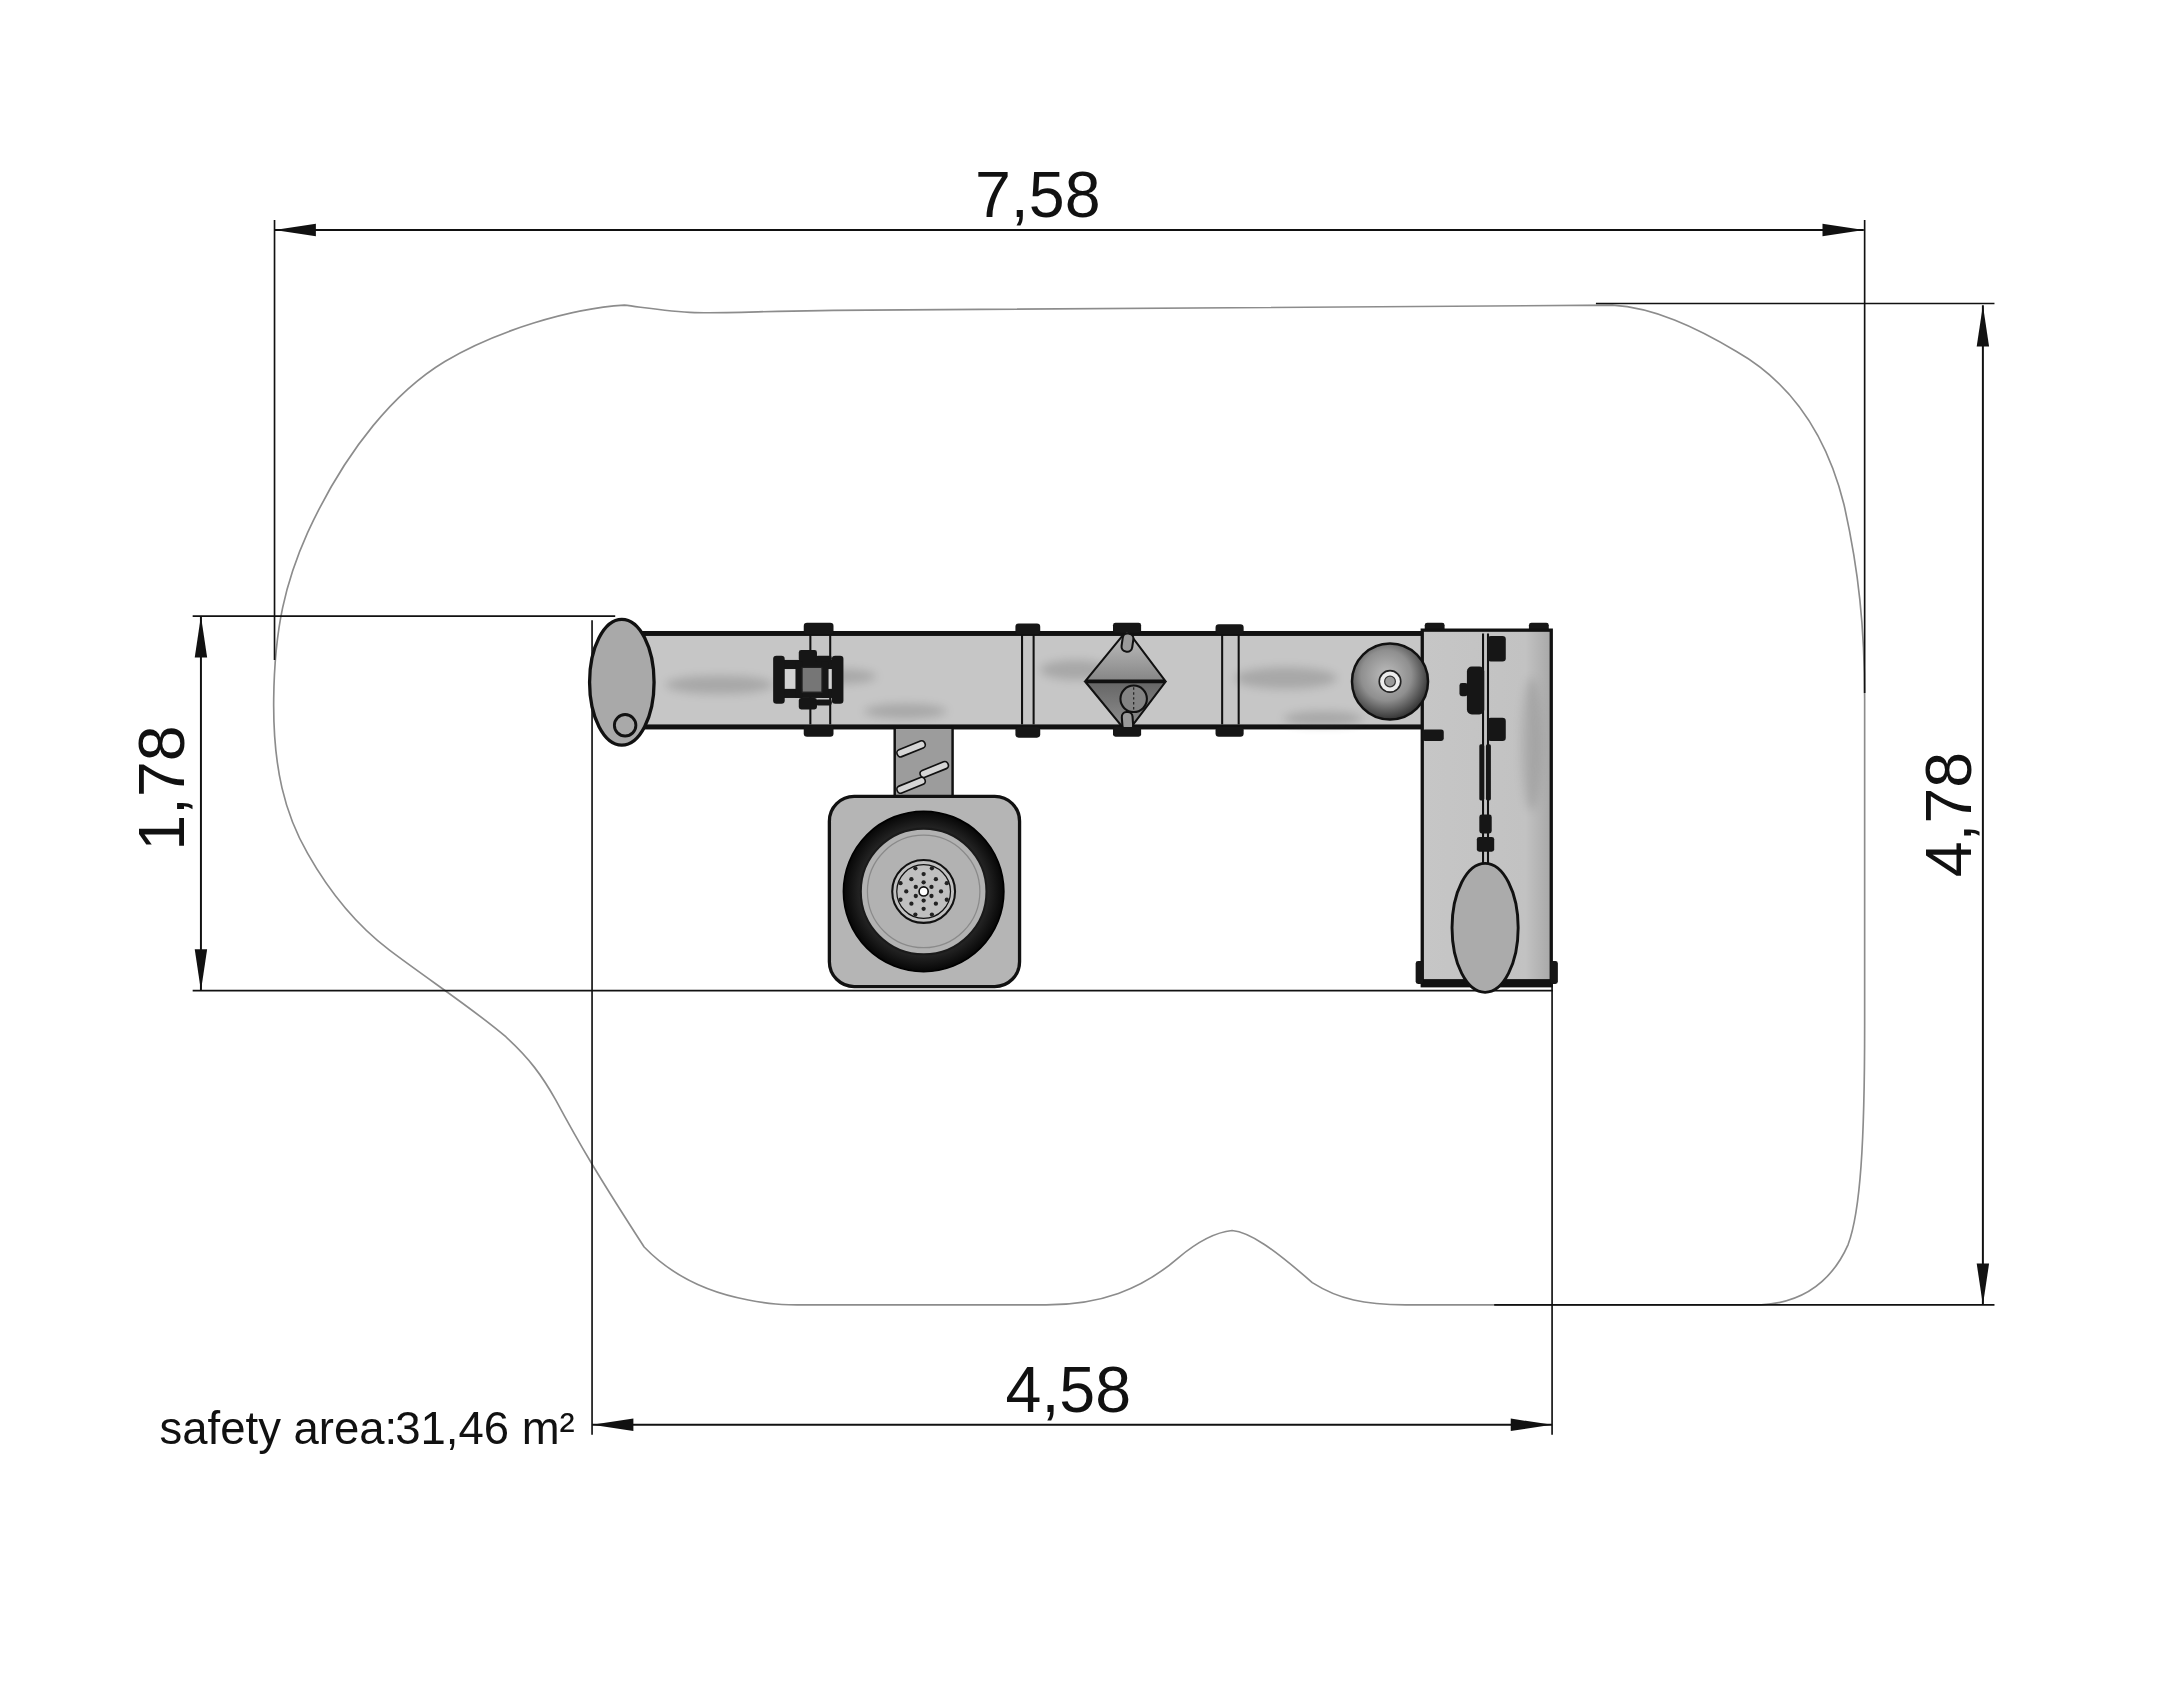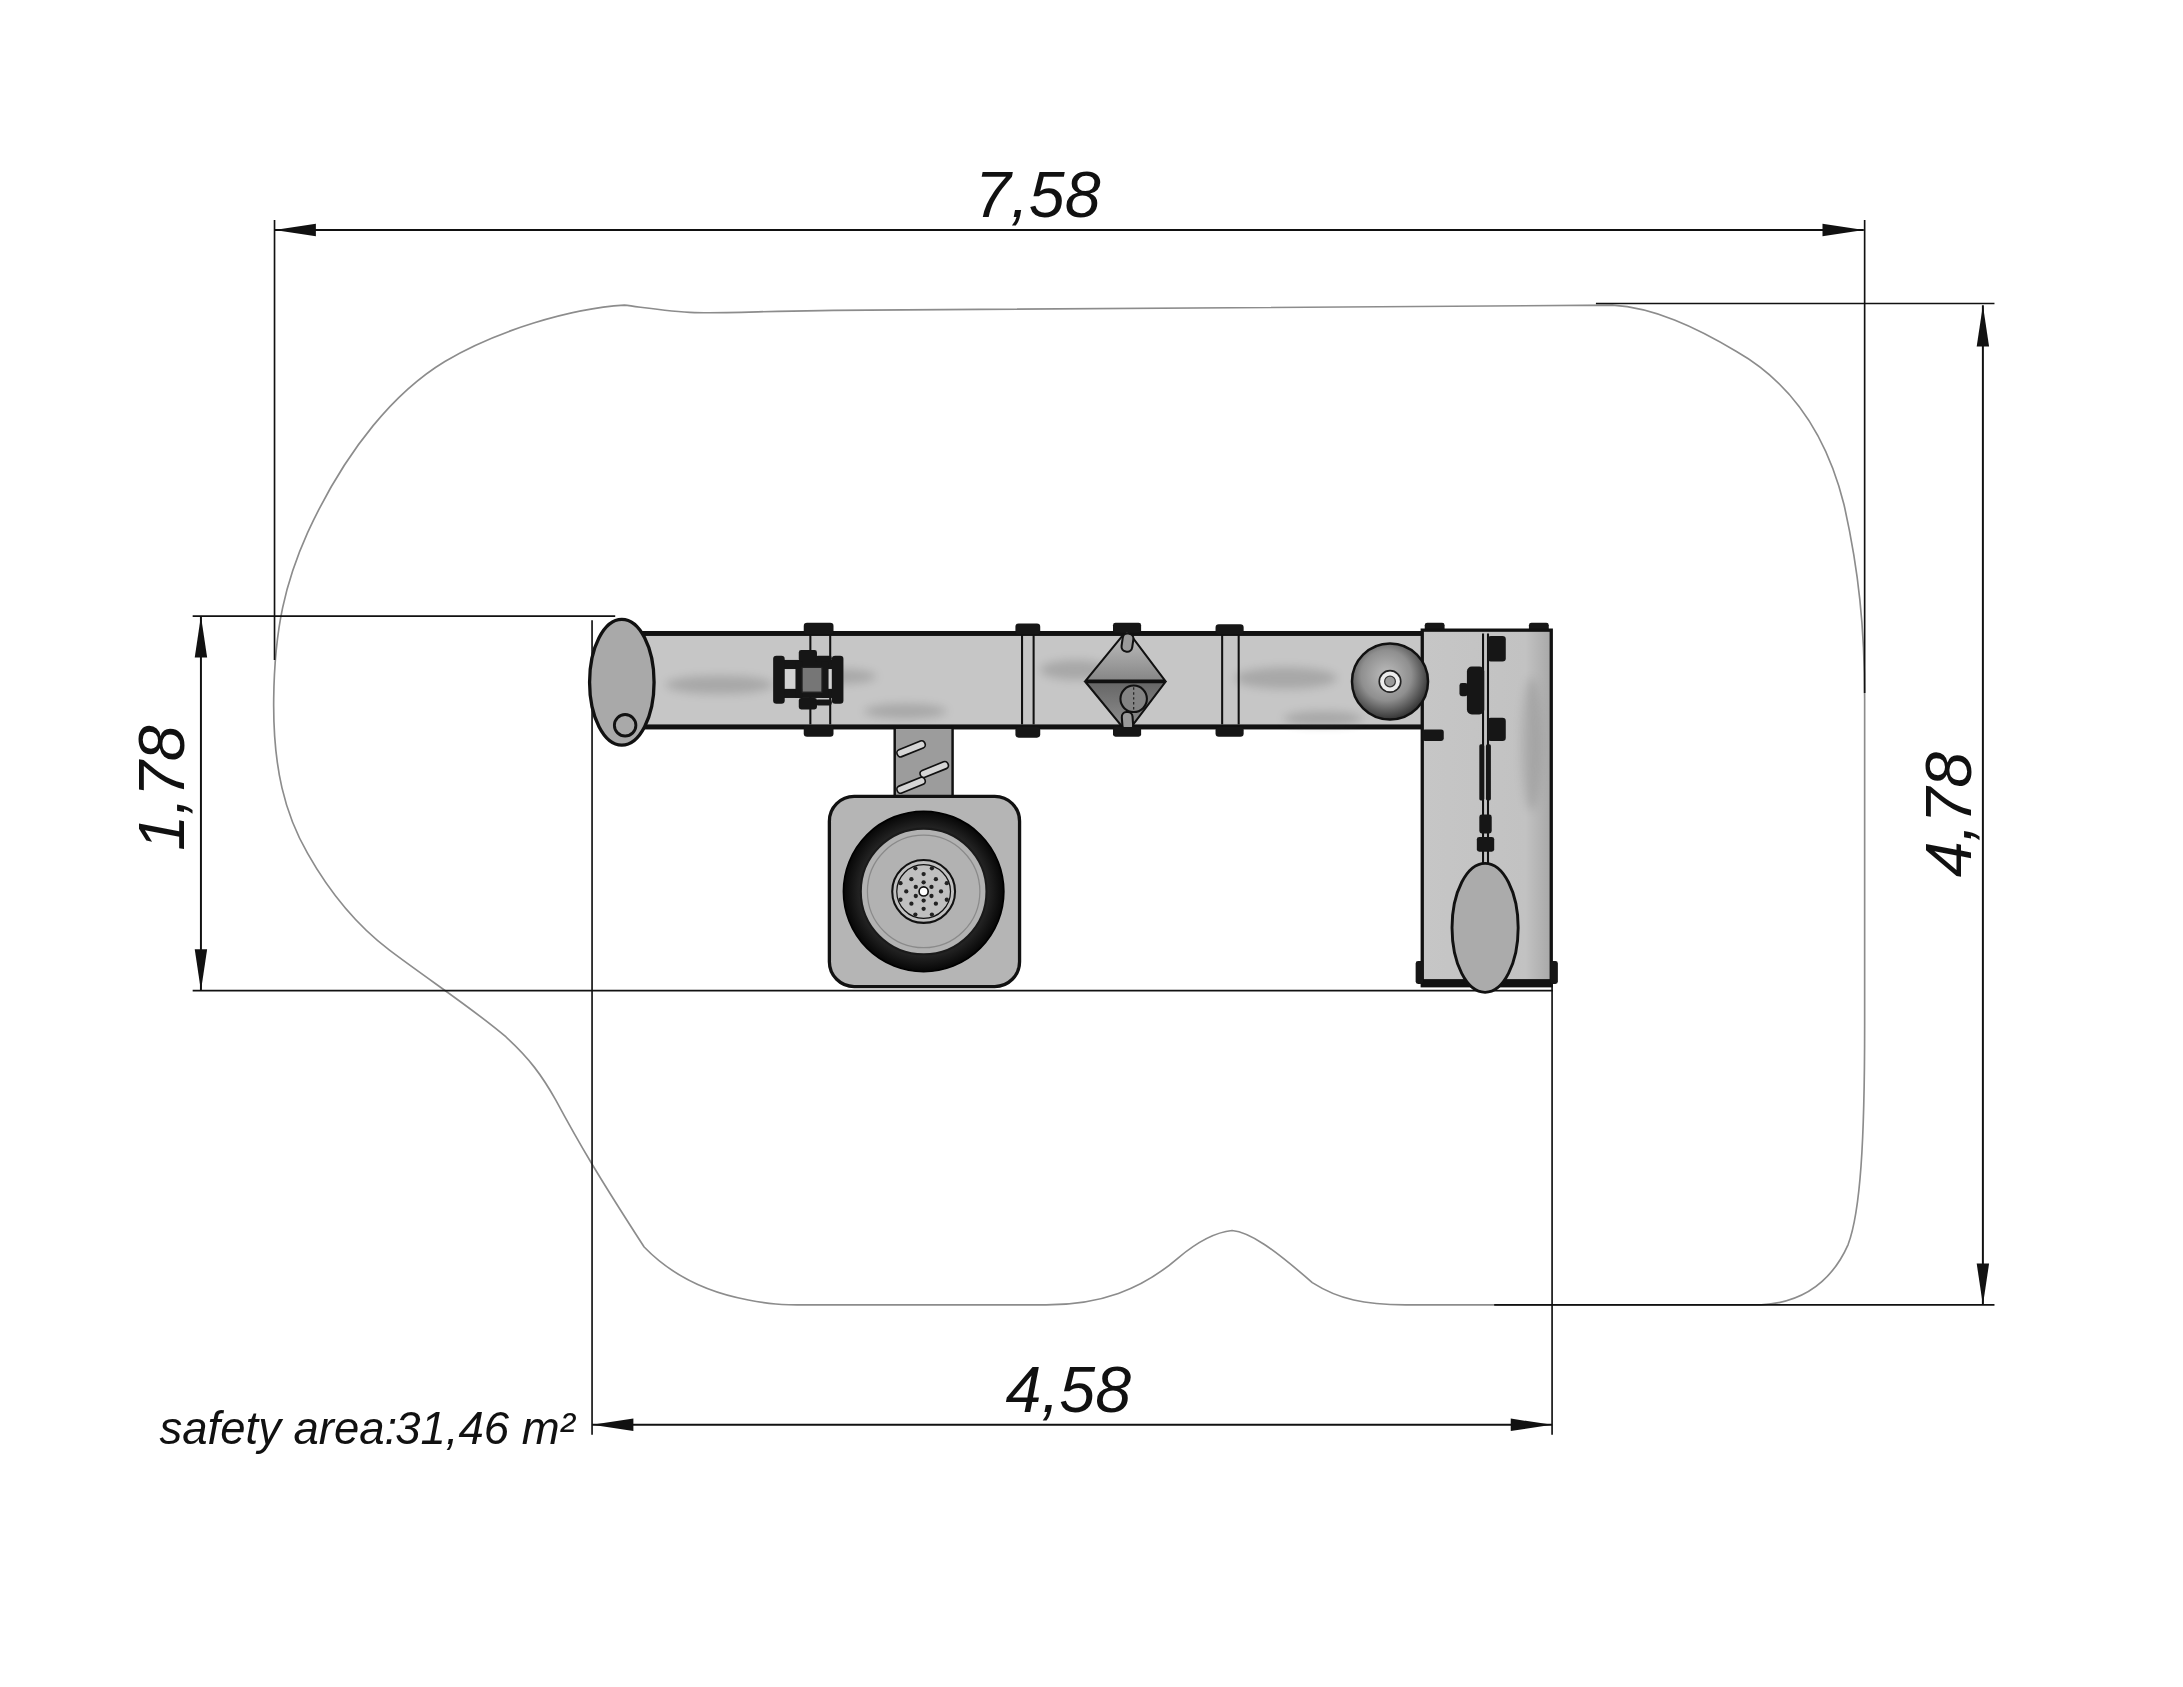--- a/index.html
+++ b/index.html
@@ -1,16 +1,16 @@
 <!DOCTYPE html>
 <html style="--ink: #111111; --blob-outline: #8c8c8c; --metal-light: #c6c6c6; --metal-mid: #a9a9a9; --hardware-dark: #161616; --background: #ffffff;font-size:13.2px"><head>
 <meta charset="utf-8">
 <style>
   html,body{margin:0;padding:0;background:#fff;}
-  .stage{position:relative;width:2183px;height:1687px;background:var(--background,#fff);overflow:hidden;font-style:italic;}
+  .stage{position:relative;width:2183px;height:1687px;background:var(--background,#fff);overflow:hidden;}
   svg{display:block;}
   .dim-stroke{stroke:var(--ink,#111);stroke-width:2.4;fill:none;}
   .ext-stroke{stroke:var(--ink,#111);stroke-width:2;fill:none;}
   .arrow{fill:var(--ink,#111);stroke:none;}
   .blob{stroke:var(--blob-outline,#8c8c8c);stroke-width:2;fill:none;}
   .dim-label{fill:var(--ink,#111);font-family:"Liberation Sans",sans-serif;font-size:78px;}
   .note-label{fill:var(--ink,#111);font-family:"Liberation Sans",sans-serif;font-size:55px;}
 </style>
 </head>
 <body>

